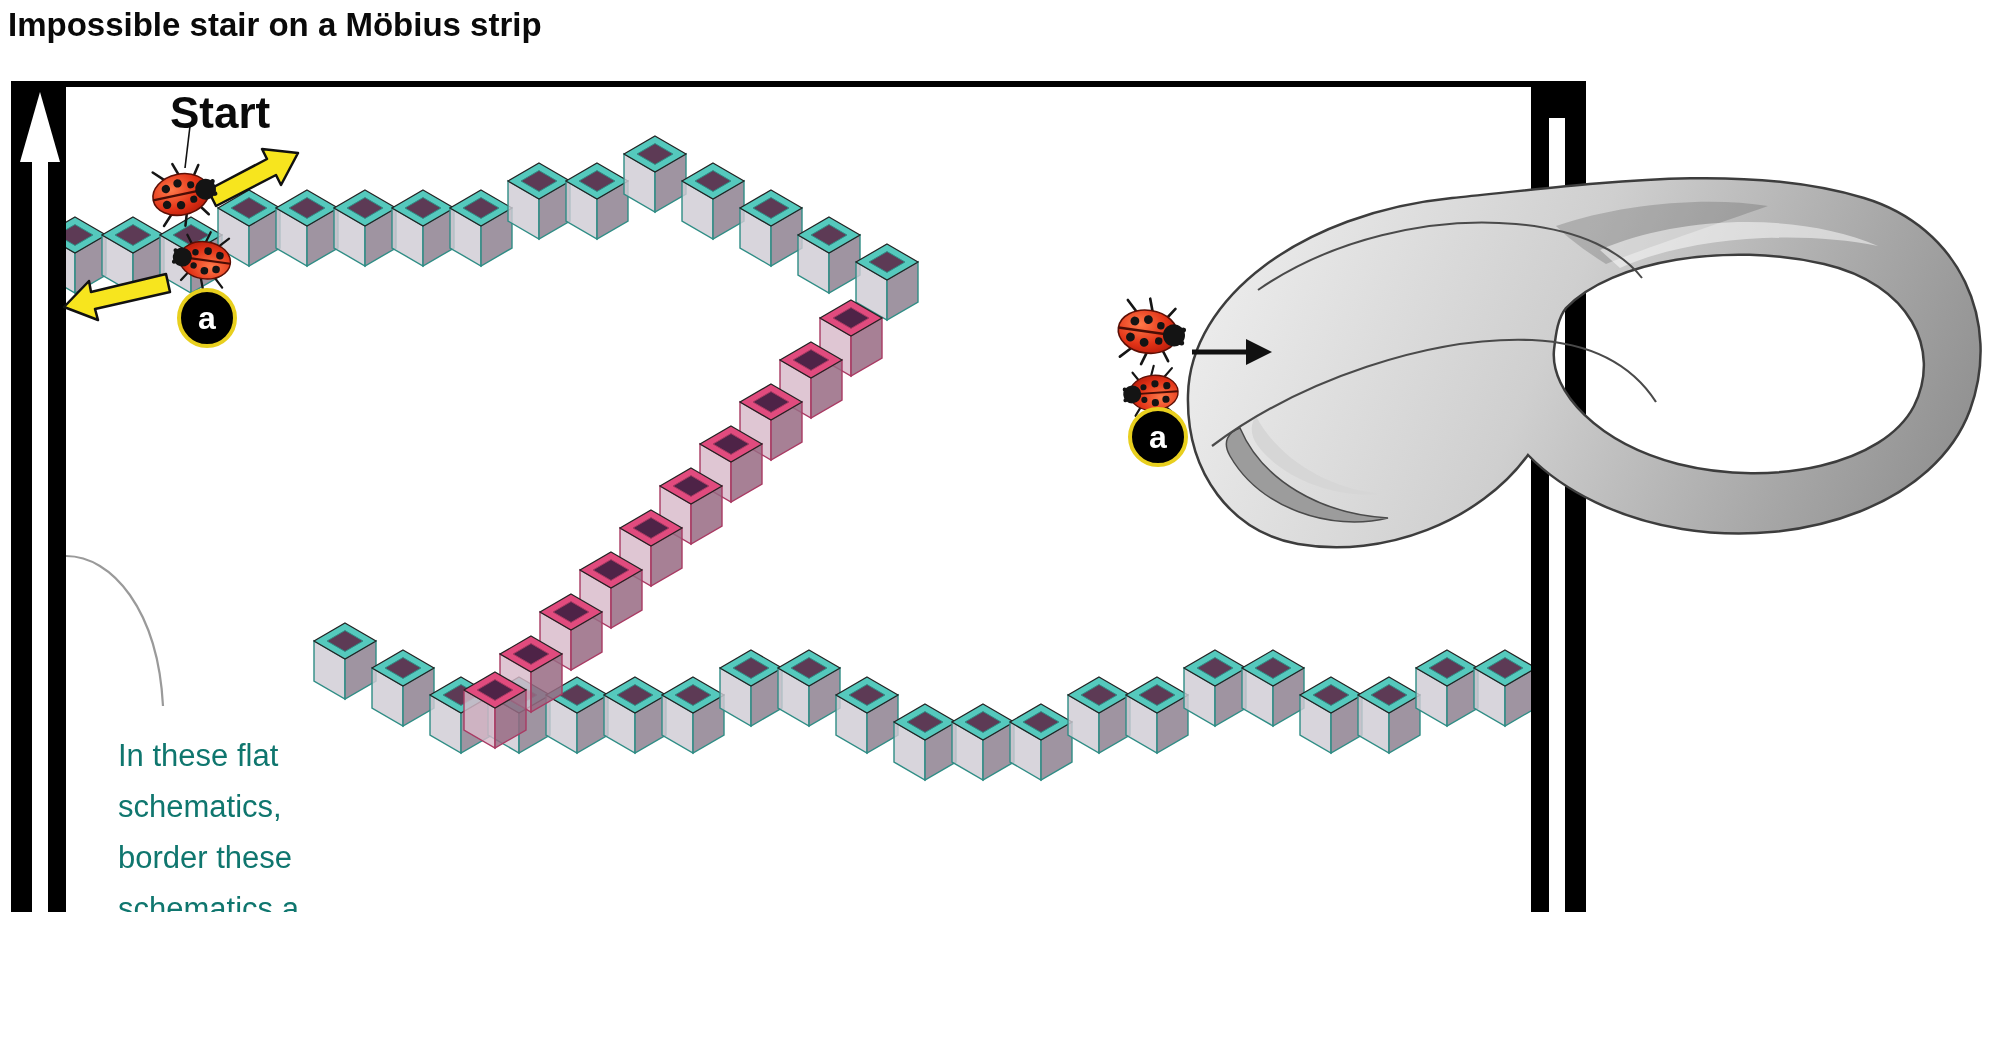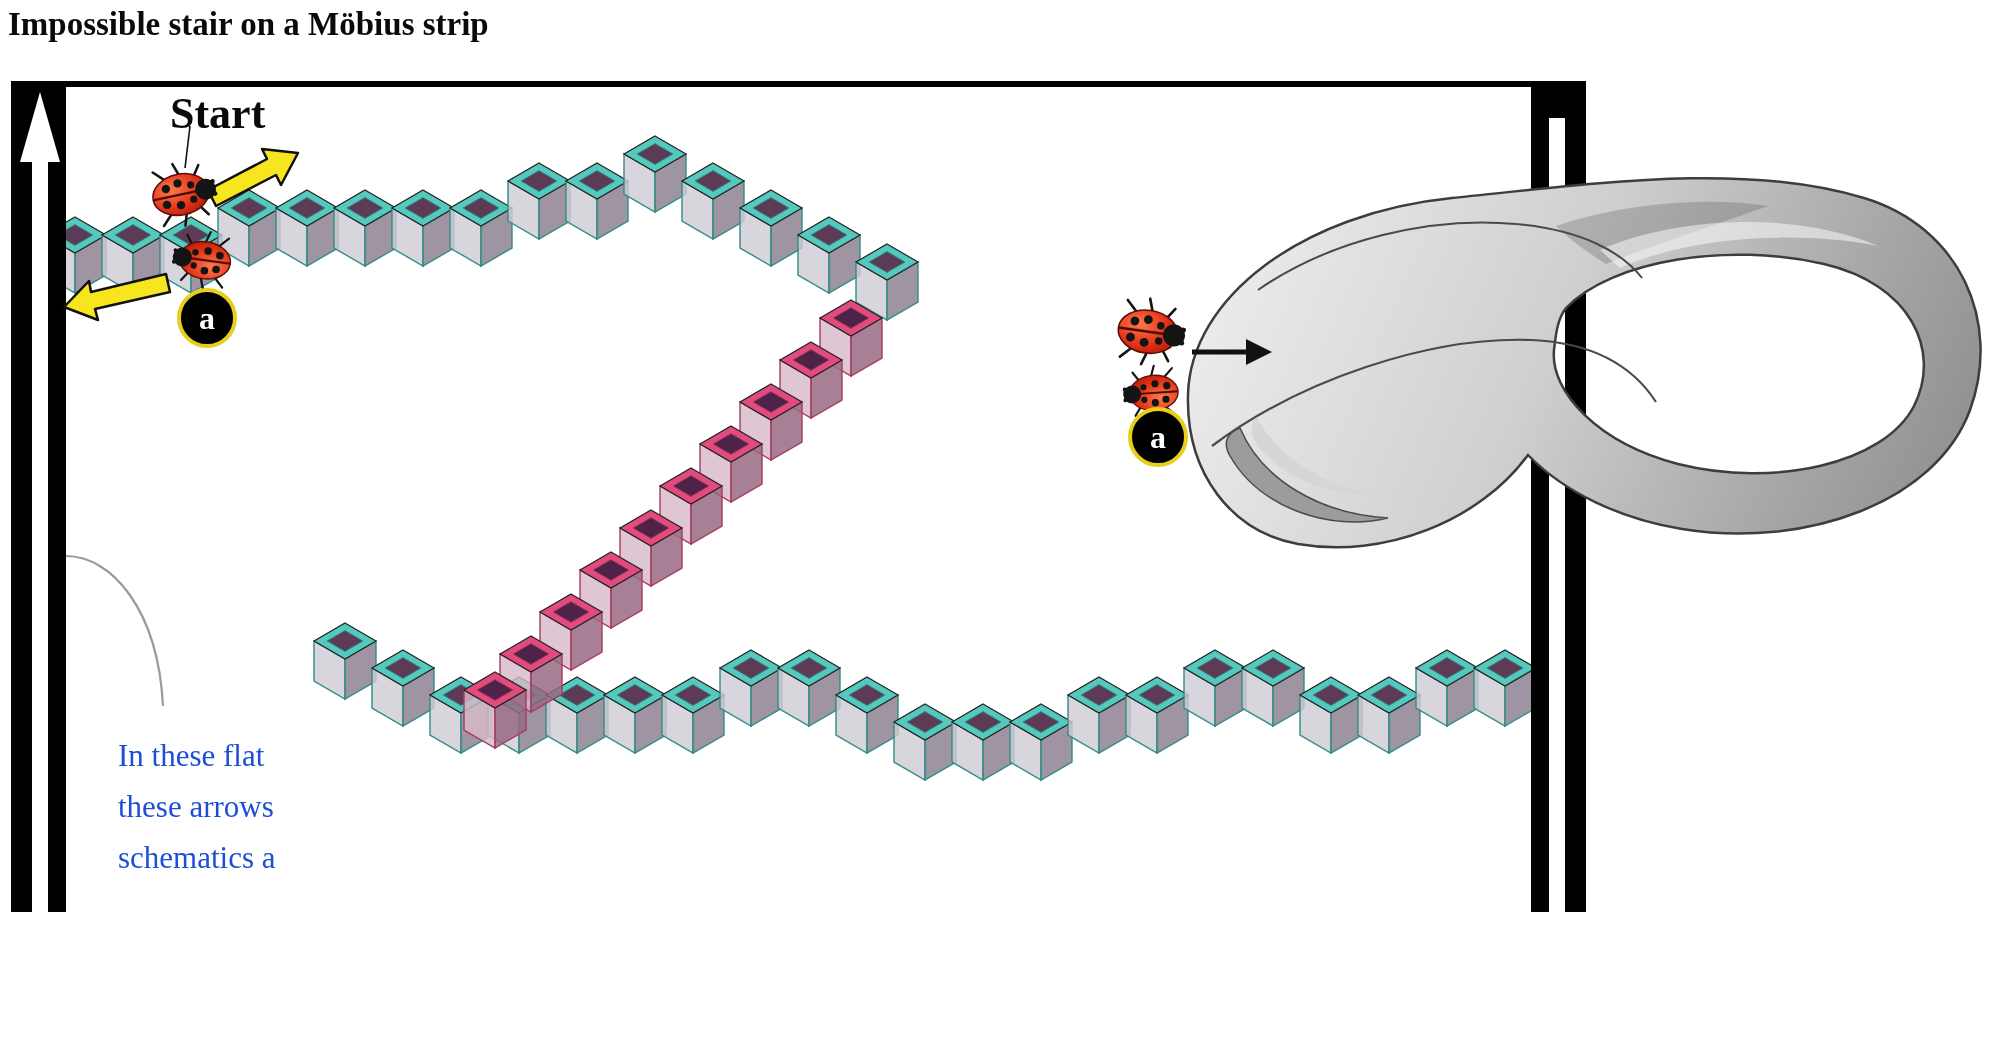--- a/index.html
+++ b/index.html
@@ -1,28 +1,28 @@
 <!DOCTYPE html>
 <html><head>
 <meta charset="utf-8">
 <style>
   html,body{margin:0;padding:0;background:#fff;}
   .canvas{
     position:relative;width:2000px;height:912px;background:#fff;overflow:hidden;
-    font-family:Liberation Serif, serif;
+    font-family:Liberation Sans, sans-serif;
   }
   .abs{position:absolute;}
   .title{
     left:8px;top:6px;font-size:33px;font-weight:600;color:#0a0a0a;letter-spacing:0;
   }
   .start-label{
     left:170px;top:88px;font-size:44px;font-weight:700;color:#0a0a0a;
   }
   .annotation{
-    left:118px;top:730px;font-size:31px;line-height:51px;color:#1d4ed8;
+    left:118px;top:730px;font-size:31px;line-height:51px;color:#0f766e;
   }
   .badge{
     position:absolute;box-sizing:border-box;width:60px;height:60px;border-radius:50%;
     background:#000;border:4px solid #e8cf1e;color:#fff;font-weight:700;font-size:32px;
     display:flex;align-items:center;justify-content:center;
   }
   .badge-a1{left:177px;top:288px;}
   .badge-a2{left:1128px;top:407px;}
   svg.scene{position:absolute;left:0;top:0;}
 </style>
@@ -408,20 +408,21 @@
       <line x1="1192" y1="352" x2="1250" y2="352" stroke="#111" stroke-width="5"></line>
       <polygon points="1272,352 1246,339 1246,365" fill="#111"></polygon>
     </g>
   </svg>
 
   <div class="abs title">Impossible stair on a Möbius strip</div>
   <div class="abs start-label">Start</div>
 
   <div class="abs annotation">
     <div>In these flat</div>
-    <div>these arrows</div>
+    <div>schematics,</div>
+    <div>border these</div>
     <div>schematics a</div>
   </div>
 
   <div class="badge badge-a1">a</div>
   <div class="badge badge-a2">a</div>
 
 </div>
 
 </body></html>

